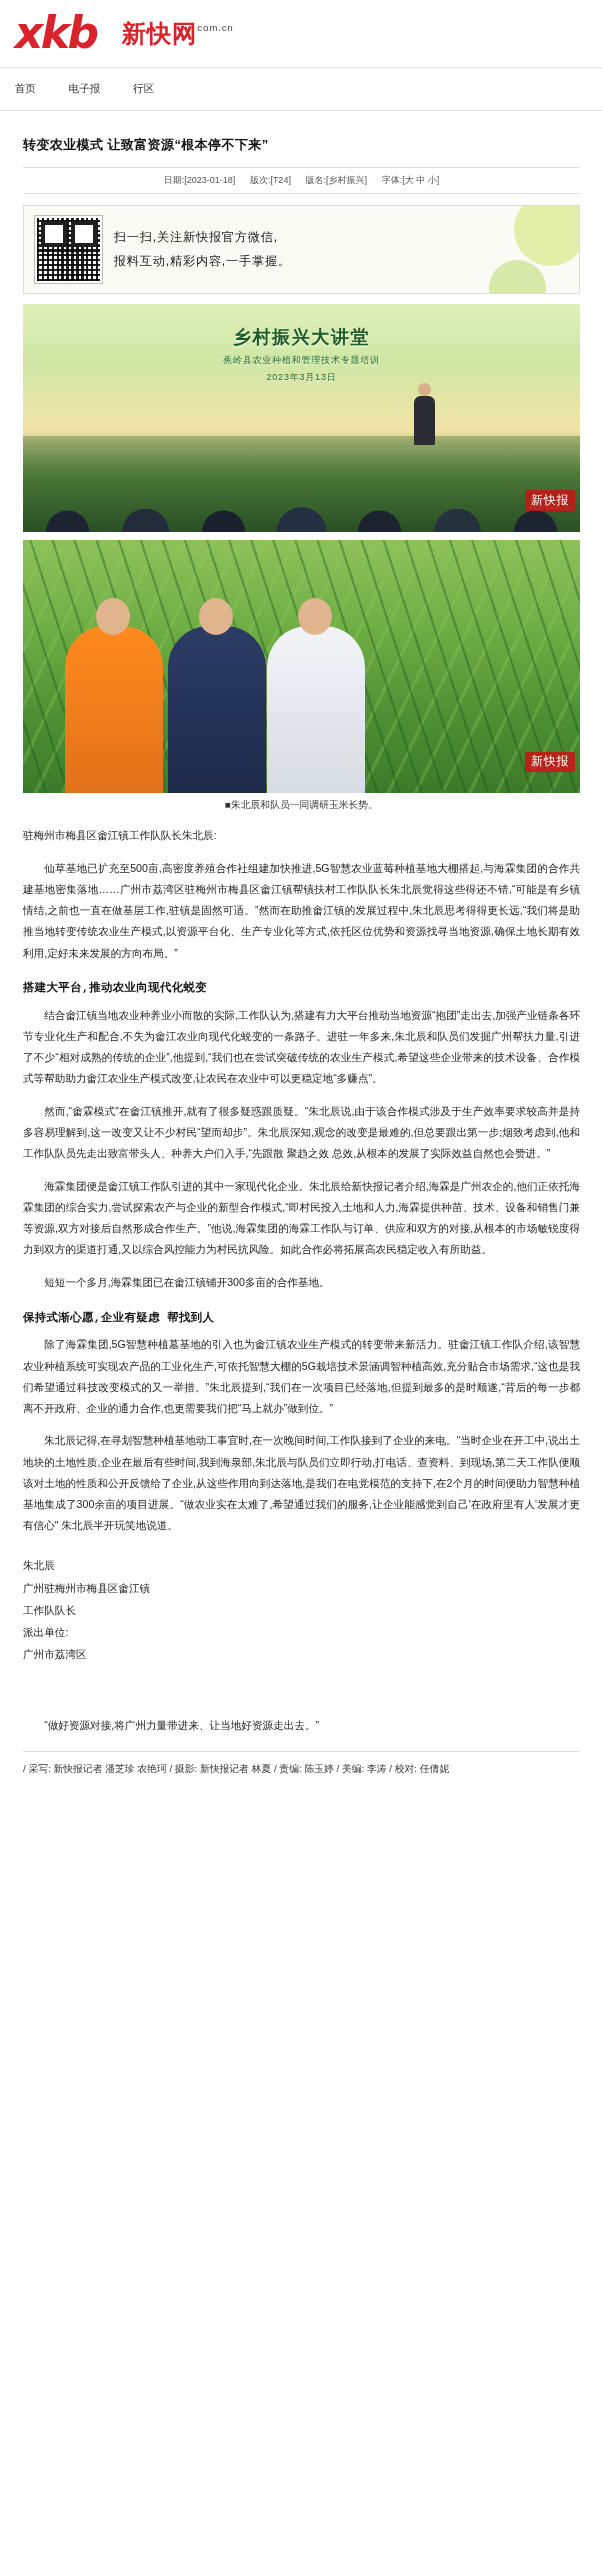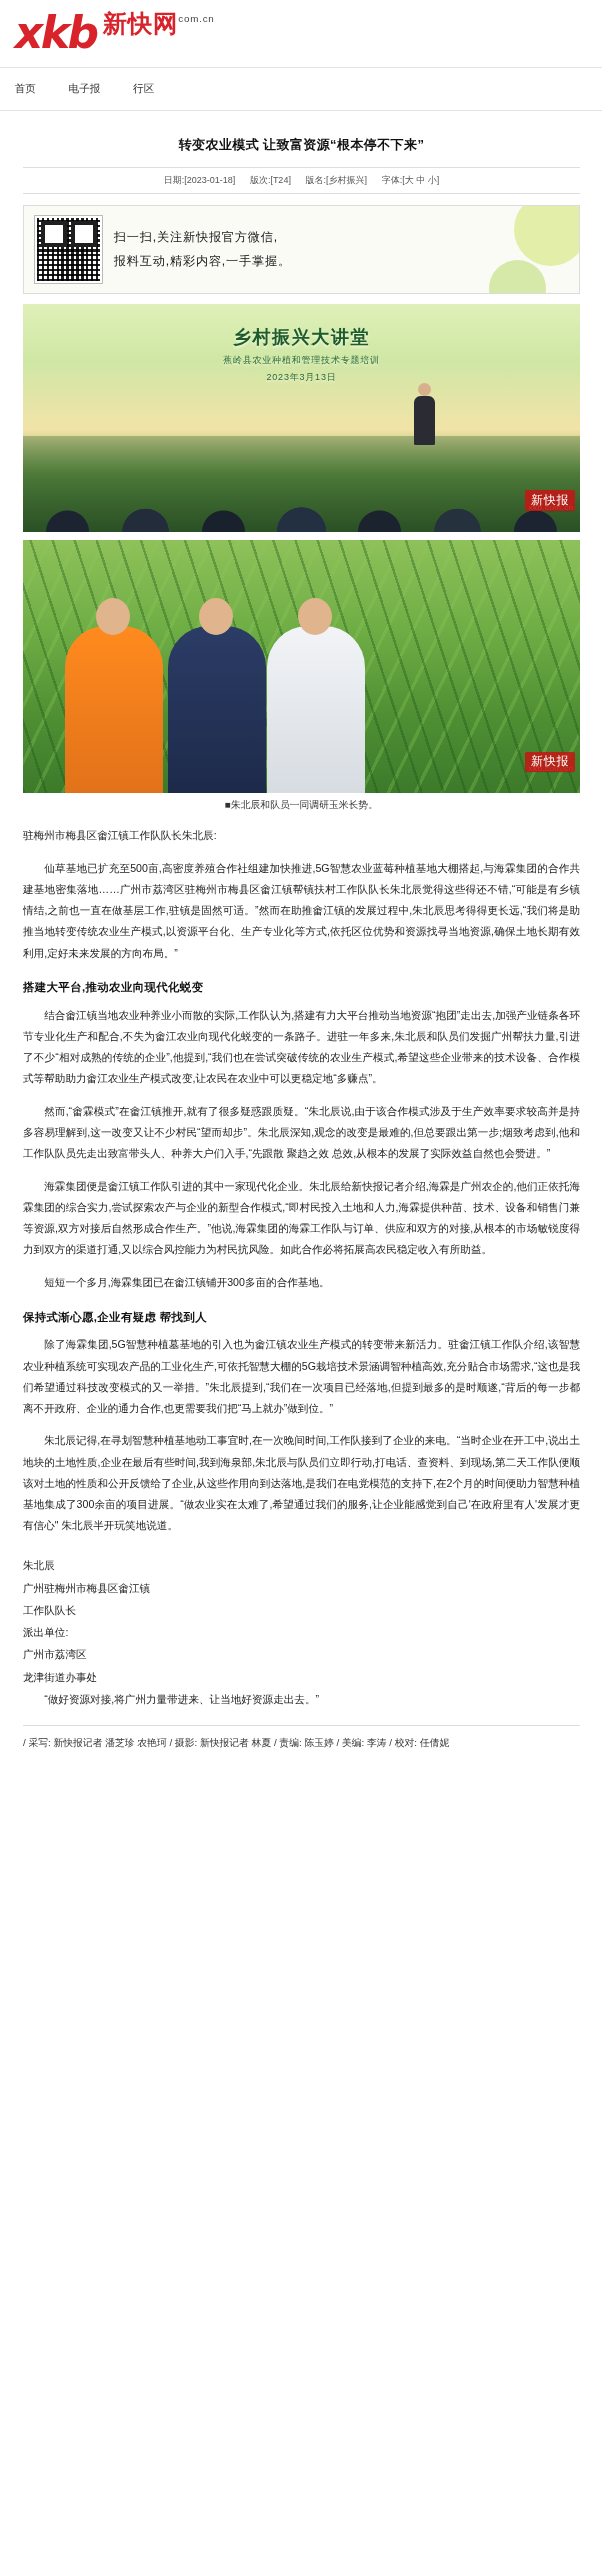--- a/index.html
+++ b/index.html
@@ -11,21 +11,21 @@
     color: #222;
   }
   .page { width: 603px; position: relative; }
 
   
   .masthead {
     background: #ffffff;
     padding: 11.4px 14.7px 4.9px 14.7px;
     border-bottom: 0;
   }
-  .logo-row { display: flex; gap: 6px; }
+  .logo-row { display: flex; align-items: center; gap: 25px; }
   .logo-xkb {
     font-family: "DejaVu Sans", sans-serif;
     font-weight: 700;
     font-size: 44px;
     line-height: 1;
     letter-spacing: -2.4px;
     color: #d8232a;
     font-style: italic;
   }
   .logo-cn {
@@ -54,21 +54,21 @@
     color: #333;
     padding: 0 18px 0 0;
     margin-right: 14.7px;
     cursor: pointer;
     white-space: nowrap;
   }
 
   
   .article { padding: 14.7px 23px 8.1px 23px; }
   .headline {
-    text-align: center;
+    text-align: left;
     font-size: 13px;
     font-weight: 700;
     color: #111;
     line-height: 1.6;
     margin: 9.8px 0 11.4px 0;
     letter-spacing: 0.4px;
   }
   .meta-bar {
     border-top: 0.8px solid #dedede;
     border-bottom: 0.8px solid #dedede;
@@ -246,31 +246,32 @@
     margin: 0 0 11.4px 0;
     text-align: justify;
     text-indent: 2em;
   }
   h3.sub {
     font-size: 11.4px;
     font-weight: 700;
     color: #111;
     margin: 16.3px 0 9.8px 0;
     letter-spacing: 0.4px;
+    font-family: Liberation Mono, monospace;
   }
   .signoff {
     margin-top: 18px;
   }
   .signoff p {
     font-size: 10.6px;
     line-height: 2.1;
     margin: 0;
     color: #222;
   }
-  .signoff p.indent { text-indent: 2em; }
+  .signoff p.indent { text-indent: 2em; margin-top: 48px; }
   .credits {
     border-top: 0.8px solid #dedede;
     margin-top: 14.7px;
     padding-top: 8.1px;
     font-size: 9.8px;
     color: #333;
     line-height: 1.9;
   }
 </style>
 </head>
@@ -354,21 +355,20 @@
     <h3 class="sub">保持式渐心愿,企业有疑虑 帮找到人</h3>
     <p class="body">除了海霖集团,5G智慧种植墓基地的引入也为畬江镇农业生产模式的转变带来新活力。驻畬江镇工作队介绍,该智慧农业种植系统可实现农产品的工业化生产,可依托智慧大棚的5G栽培技术景涵调智种植高效,充分贴合市场需求,“这也是我们希望通过科技改变模式的又一举措。”朱北辰提到,“我们在一次项目已经落地,但提到最多的是时顺遂,“背后的每一步都离不开政府、企业的通力合作,也更需要我们把“马上就办”做到位。”</p>
     <p class="body">朱北辰记得,在寻划智慧种植基地动工事宜时,在一次晚间时间,工作队接到了企业的来电。“当时企业在开工中,说出土地块的土地性质,企业在最后有些时间,我到海泉部,朱北辰与队员们立即行动,打电话、查资料、到现场,第二天工作队便顺该对土地的性质和公开反馈给了企业,从这些作用向到达落地,是我们在电党模范的支持下,在2个月的时间便助力智慧种植基地集成了300余亩的项目进展。“做农业实在太难了,希望通过我们的服务,让企业能感觉到自己'在政府里有人'发展才更有信心" 朱北辰半开玩笑地说道。</p>
 
     <div class="signoff">
       <p>朱北辰</p>
       <p>广州驻梅州市梅县区畬江镇</p>
       <p>工作队队长</p>
       <p>派出单位:</p>
       <p>广州市荔湾区</p>
-      <p>龙津街道办事处</p>
       <p class="indent">“做好资源对接,将广州力量带进来、让当地好资源走出去。”</p>
     </div>
 
     <div class="credits">/ 采写: 新快报记者 潘芝珍 农艳珂 / 摄影: 新快报记者 林夏 / 责编: 陈玉婷 / 美编: 李涛 / 校对: 任倩妮</div>
 
   </div>
 </div>
 
 
 </body></html>

